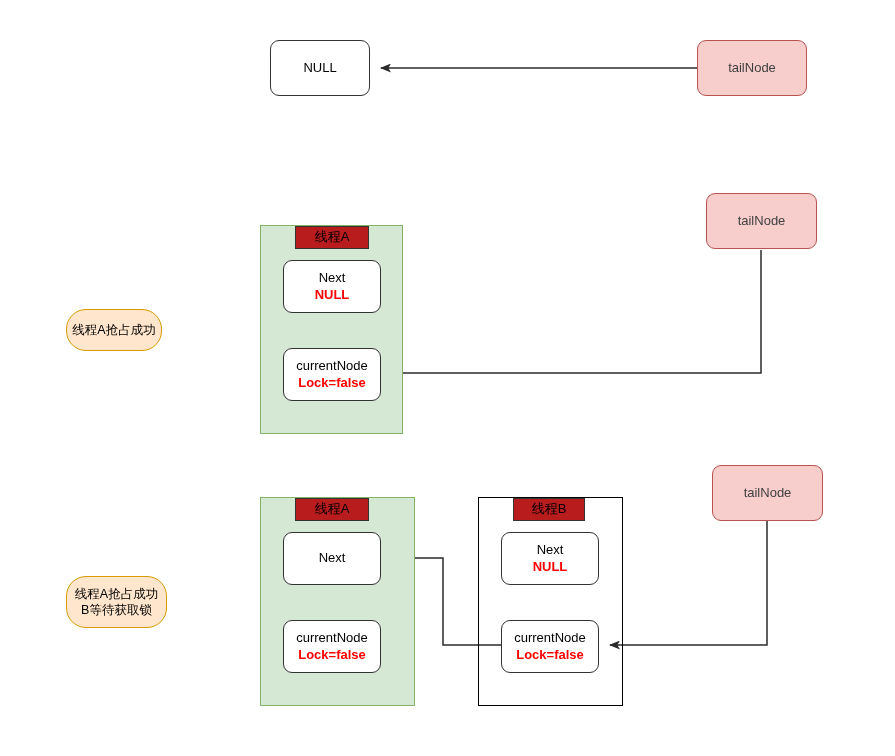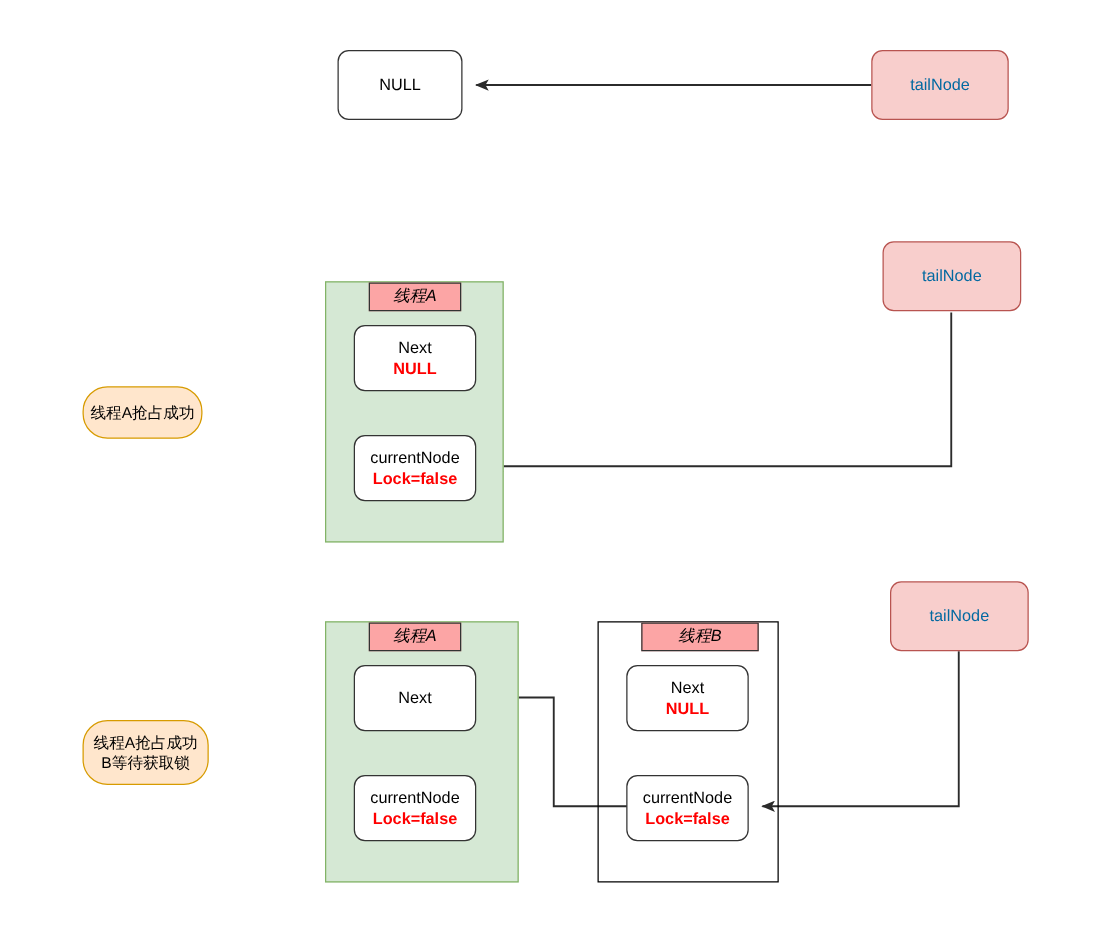--- a/index.html
+++ b/index.html
@@ -44,35 +44,34 @@
   }
   .white-node {
     background: #ffffff;
     border: 1.4px solid #333333;
     font-size: 13px;
   }
   .pink-node {
     background: #f8cecc;
     border: 1.4px solid #b85450;
     font-size: 13px;
-    color: #0369a1;
+    color: #404040;
   }
   .yellow-note {
     background: #ffe6cc;
     border: 1.4px solid #d79b00;
     border-radius: 20px;
     font-size: 12.5px;
     color: #000000;
   }
   .label-box {
-    background: #fca5a5;
+    background: #b91c1c;
     border: 1.4px solid #333333;
     border-radius: 0;
     font-size: 13px;
-    font-style: italic;
   }
   
   .lane {
     position: absolute;
     box-sizing: border-box;
     z-index: 1;
   }
   .lane-green {
     background: #d5e8d4;
     border: 1.6px solid #82b366;
@@ -165,21 +164,21 @@
     <span class="ln">Next</span>
   </div>
 
   <div class="node white-node rounded" style="left:283px; top:620px; width:98px; height:53px;">
     <span class="ln">currentNode</span>
     <span class="ln red">Lock=false</span>
   </div>
 
   <div class="lane lane-plain" style="left:478px; top:497px; width:145px; height:209px;"></div>
 
-  <div class="node label-box" style="left:513px; top:498px; width:94px; height:23px; z-index:4;">
+  <div class="node label-box" style="left:513px; top:498px; width:72px; height:23px; z-index:4;">
     <span class="ln">线程B</span>
   </div>
 
   <div class="node white-node rounded" style="left:501px; top:532px; width:98px; height:53px;">
     <span class="ln">Next</span>
     <span class="ln red">NULL</span>
   </div>
 
   <div class="node white-node rounded" style="left:501px; top:620px; width:98px; height:53px;">
     <span class="ln">currentNode</span>

